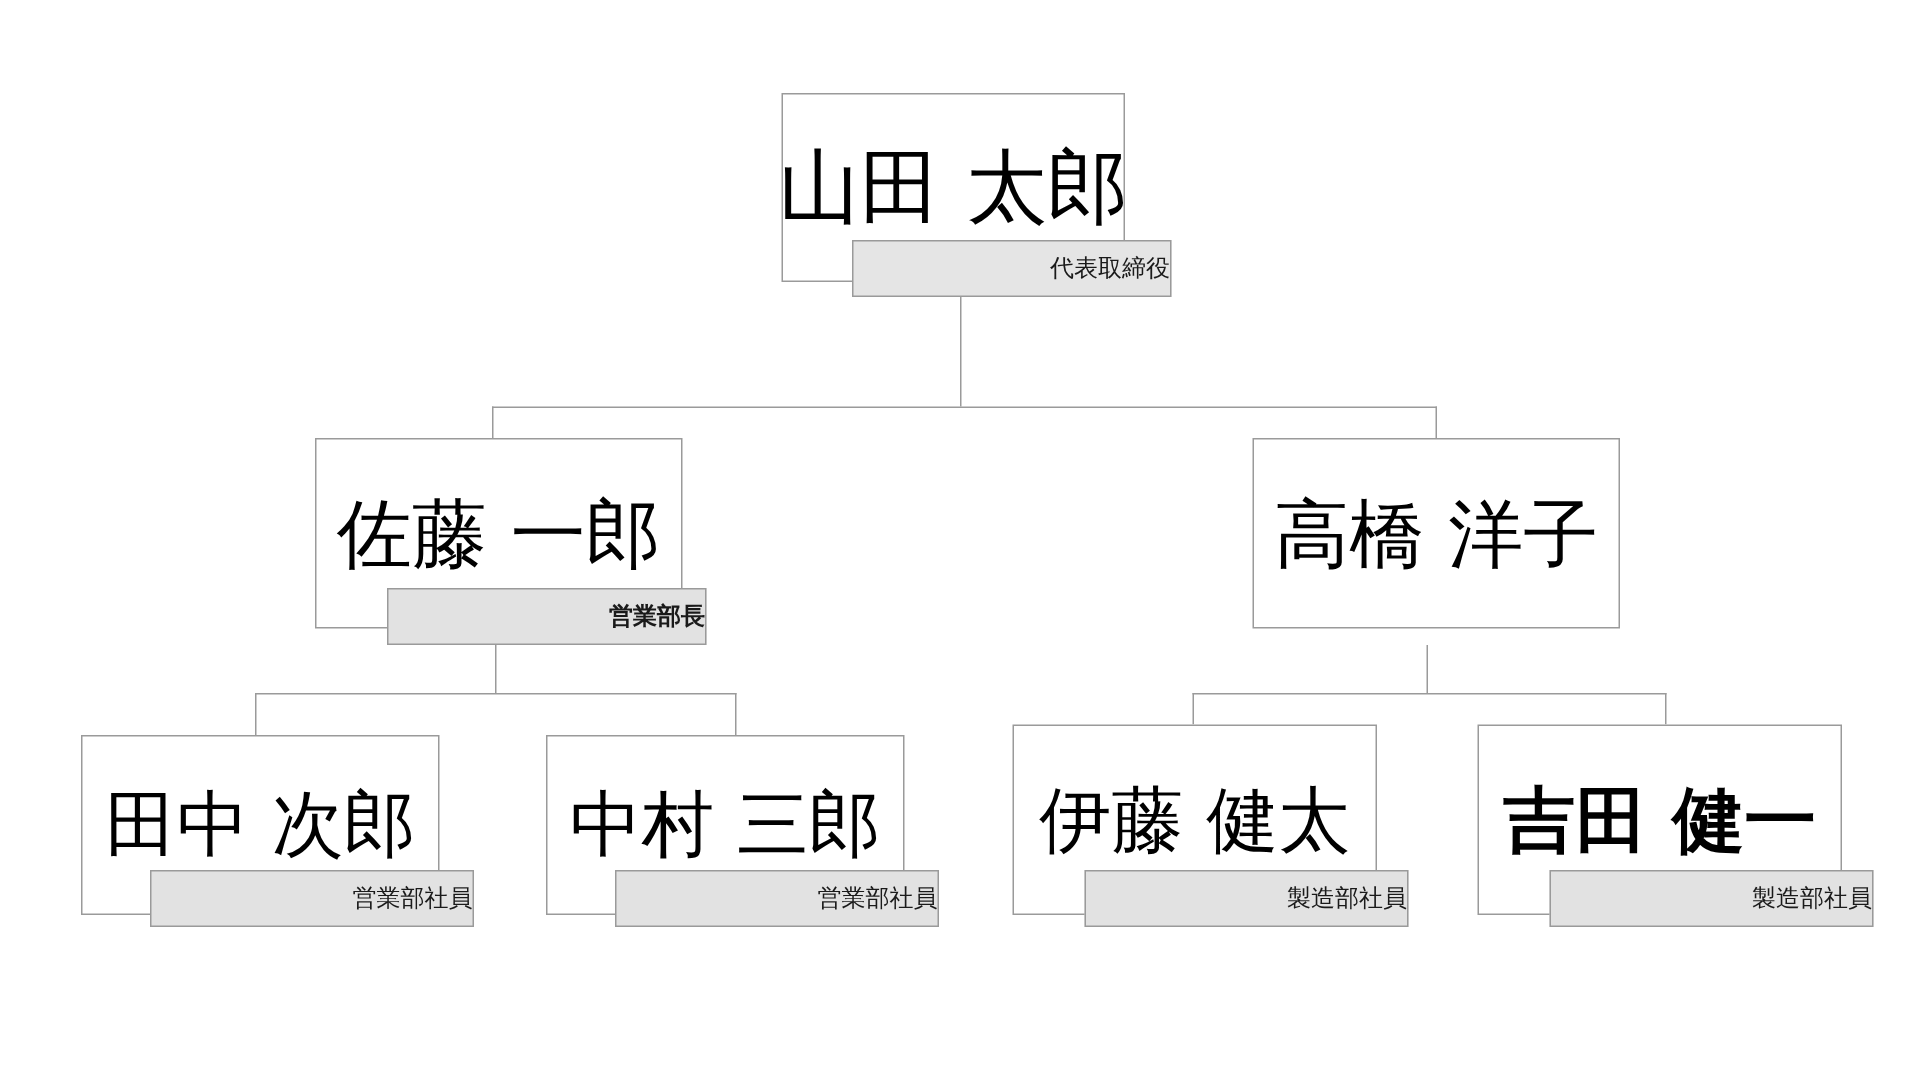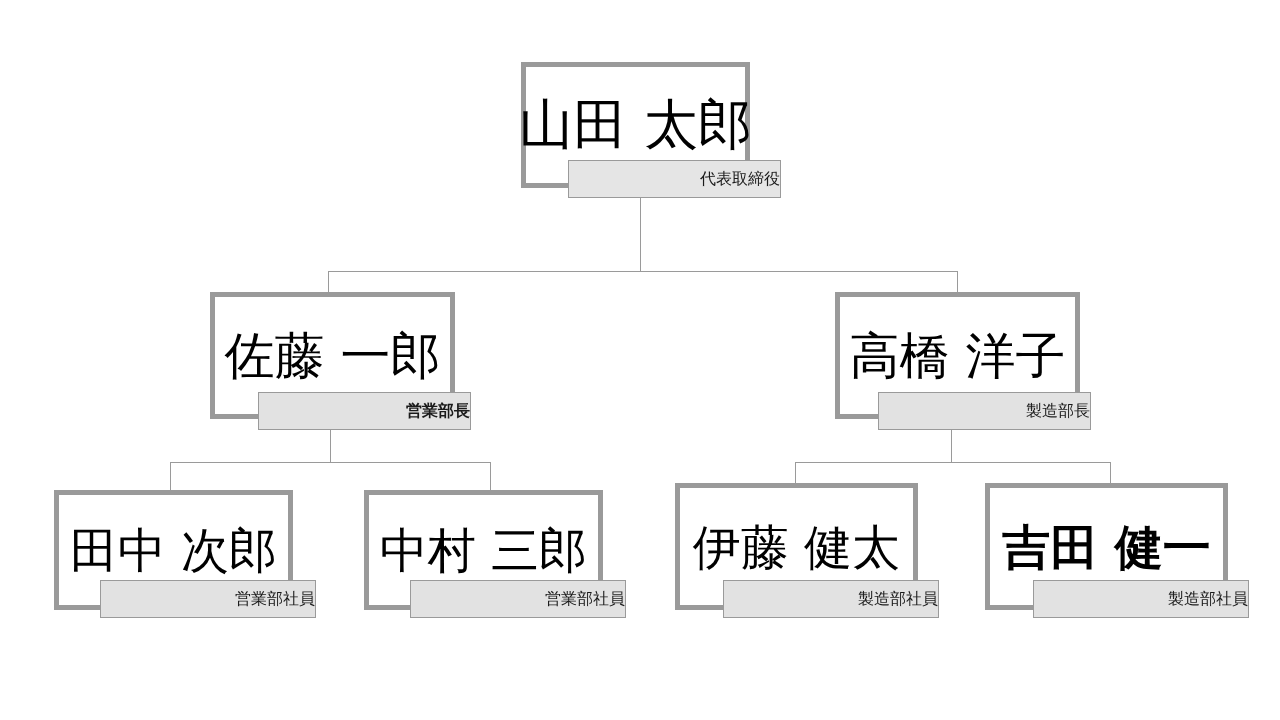--- a/index.html
+++ b/index.html
@@ -30,21 +30,21 @@
     background: #9a9a9a;
   }
   .connector.v { width: 1px; }
   .connector.h { height: 1px; }
 
   
   .node {
     position: absolute;
     box-sizing: border-box;
     background: #ffffff;
-    border: 5px solid #3b82f6;
+    border: 1px solid #3b82f6;
   }
   .node-name {
     position: absolute;
     left: 0;
     right: 0;
     top: 0;
     bottom: 0;
     display: flex;
     align-items: center;
     justify-content: center;
@@ -93,21 +93,20 @@
       <div class="node-name" style="color: rgb(0, 0, 0);">山田 太郎</div>
     </div>
     <div class="role-badge level-0" style="left: 568px; top: 160px; width: 213px; height: 38px; background: #e5e5e5; border-color: rgb(154, 154, 154);">代表取締役</div>
     <div class="node level-1" style="left: 210px; top: 292px; width: 245px; height: 127px; background: rgb(255, 255, 255); border-color: rgb(154, 154, 154);">
       <div class="node-name" style="color: rgb(0, 0, 0);">佐藤 一郎</div>
     </div>
     <div class="role-badge level-1" style="left: 258px; top: 392px; width: 213px; height: 38px; background: rgb(226, 226, 226); border-color: rgb(154, 154, 154); font-weight: bold;">営業部長</div>
     <div class="node level-1" style="left: 835px; top: 292px; width: 245px; height: 127px; background: rgb(255, 255, 255); border-color: rgb(154, 154, 154);">
       <div class="node-name" style="color: rgb(0, 0, 0);">高橋 洋子</div>
     </div>
-    <div class="role-badge level-1" style="left: 878px; top: 392px; width: 213px; height: 38px; background: rgb(226, 226, 226); border-color: rgb(154, 154, 154);">製造部長</div>
     <div class="node level-2" style="left: 54px; top: 490px; width: 239px; height: 120px; background: rgb(255, 255, 255); border-color: rgb(154, 154, 154);">
       <div class="node-name" style="color: rgb(0, 0, 0);">田中 次郎</div>
     </div>
     <div class="role-badge level-2" style="left: 100px; top: 580px; width: 216px; height: 38px; background: rgb(226, 226, 226); border-color: rgb(154, 154, 154);">営業部社員</div>
     <div class="node level-2" style="left: 364px; top: 490px; width: 239px; height: 120px; background: rgb(255, 255, 255); border-color: rgb(154, 154, 154); text-decoration: underline;">
       <div class="node-name" style="color: rgb(0, 0, 0);">中村 三郎</div>
     </div>
     <div class="role-badge level-2" style="left: 410px; top: 580px; width: 216px; height: 38px; background: rgb(226, 226, 226); border-color: rgb(154, 154, 154);">営業部社員</div>
     <div class="node level-2" style="left: 675px; top: 483px; width: 243px; height: 127px; background: rgb(255, 255, 255); border-color: rgb(154, 154, 154); padding-left: 16px;">
       <div class="node-name" style="color: rgb(0, 0, 0);">伊藤 健太</div>

